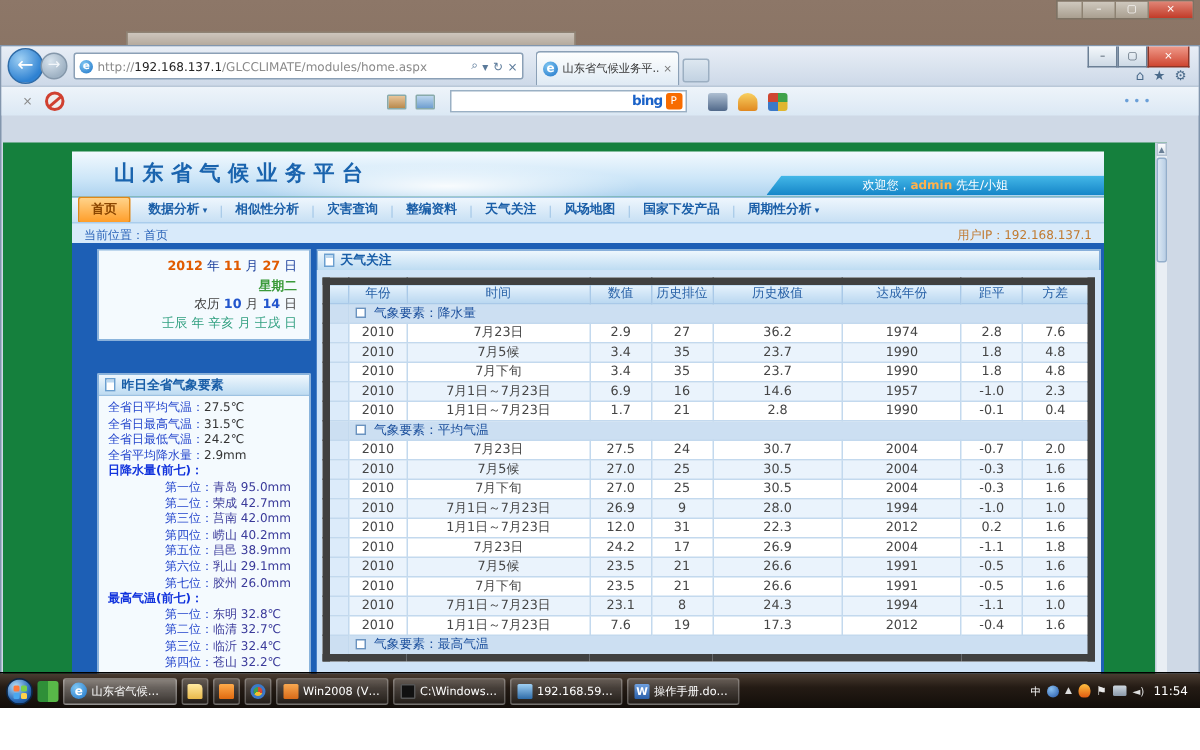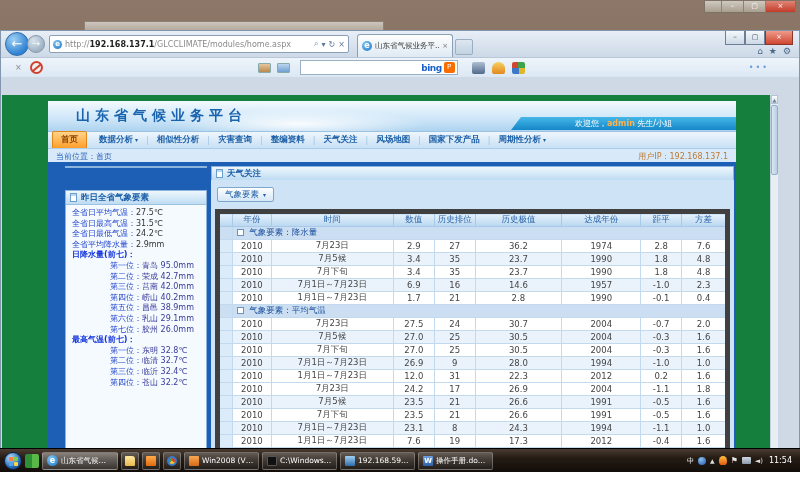--- a/index.html
+++ b/index.html
@@ -15,21 +15,21 @@
   .white-strip{position:absolute;left:0;bottom:0;width:800px;height:28px;background:#fff}
 
   
   .browser{position:absolute;left:0;top:30px;width:800px;height:442px;background:#cfd9e6;border:1px solid #8296ad;border-bottom:none}
   .chrome1{position:relative;height:26px;background:linear-gradient(#e8eef6,#cdd9e8)}
   .nav-circle{position:absolute;top:1px;width:24px;height:24px;border-radius:50%;border:1px solid #2f6ca8;background:radial-gradient(circle at 35% 30%,#9fd0f4,#2f82d2 70%);color:#fff;text-align:center;line-height:22px;font-size:13px}
   .nav-circle.back{left:4px}
   .nav-circle.fwd{left:26px;width:18px;height:18px;top:4px;line-height:16px;font-size:10px;background:radial-gradient(circle at 35% 30%,#d8e4ee,#9fb2c4 70%);border-color:#8497aa;color:#f2f6fa}
   .addr{position:absolute;left:48px;top:4px;width:300px;height:18px;background:#fff;border:1px solid #8ba0b6;border-radius:2px;display:flex;align-items:center;padding:0 3px;font-size:8px;white-space:nowrap;overflow:hidden}
   .addr .scheme,.addr .path{color:#8a8a8a}
-  .addr .host{color:#222;font-weight:bold}
+  .addr .host{color:#222;font-weight:normal}
   .addr-icons{margin-left:auto;display:flex;align-items:center;gap:3px;color:#5c7globala;}
   .addr-icons span{color:#5b7a9a;font-size:8px}
   .tab{position:absolute;left:356px;top:3px;width:96px;height:23px;background:linear-gradient(#fdfefe,#dfeaf4);border:1px solid #8ba0b6;border-bottom:none;border-radius:3px 3px 0 0;display:flex;align-items:center;padding:0 4px;gap:3px}
   .tab-title{font-size:7.5px;color:#333;white-space:nowrap;overflow:hidden;flex:1}
   .tab-close{color:#777;font-size:7px}
   .newtab{position:absolute;left:454px;top:8px;width:18px;height:16px;background:linear-gradient(#dde7f0,#c2d2e2);border:1px solid #9cafc2;border-radius:2px}
   .e-icon{width:10px;height:10px;border-radius:50%;background:radial-gradient(circle at 35% 30%,#7ec6f2,#1f74c8);color:#fff;font-size:8px;line-height:10px;text-align:center;font-weight:bold;flex:none}
   .win-controls{position:absolute;right:6px;top:0;display:flex}
   .wc{width:20px;height:14px;border:1px solid #6b7f95;border-top:none;background:linear-gradient(#f4f8fb,#cdd9e5);color:#3a4a5a;font-size:7px;line-height:12px;text-align:center}
   .wc.close{background:linear-gradient(#ef9a8a,#cf4631);color:#fff;width:28px;border-color:#8d3527}
@@ -245,20 +245,26 @@
         <span class="crumb-left">当前位置：首页</span>
         <span class="crumb-right">
           <span>用户IP：192.168.137.1</span>
         </span>
       </div>
 
       <div class="site-body">
 
         <div class="sidebar">
           <div class="panel">
+            <div class="cal-body">
+              <div id="cal-date"><span class="cal-num">2012</span><span class="cal-lbl"> 年 </span><span class="cal-num">11</span><span class="cal-lbl"> 月 </span><span class="cal-num">27</span><span class="cal-lbl"> 日</span></div>
+              <div class="cal-week">星期二</div>
+              <div id="cal-lunar"><span class="cal-dark">农历 </span><span class="cal-num2">10</span><span class="cal-dark"> 月 </span><span class="cal-num2">14</span><span class="cal-dark"> 日</span></div>
+              <div class="cal-ganzhi">壬辰 年 辛亥 月 壬戌 日</div>
+            </div>
           </div>
           <div class="side-gap"></div>
           <div class="panel yst">
             <div class="panel-head">
               <span class="doc-icon"></span>
               <span class="ph-title">昨日全省气象要素</span>
             </div>
             <div class="yst-body" id="yst-body">
                 <div class="stat-row"><span class="stat-label">全省日平均气温：</span><span class="stat-value">27.5℃</span></div>
                 <div class="stat-row"><span class="stat-label">全省日最高气温：</span><span class="stat-value">31.5℃</span></div>
@@ -280,26 +286,20 @@
               </div>
           </div>
         </div>
 
         <div class="main-panel">
           <div class="panel-head" style="border:1px solid #8ab4dc;border-bottom:none">
             <span class="doc-icon"></span>
             <span class="ph-title">天气关注</span>
           </div>
           <div class="main-body">
-            <div>
-              <span class="filter-btn">
-                <span>气象要素</span>
-                <span class="fb-arrow">▾</span>
-              </span>
-            </div>
             <table class="data" id="data-table">
                 <colgroup>
                   <col style="width: 3%;">
                   <col style="width: 7.5%;">
                   <col style="width: 24%;">
                   <col style="width: 8%;">
                   <col style="width: 8%;">
                   <col style="width: 17%;">
                   <col style="width: 15.5%;">
                   <col style="width: 8%;">

